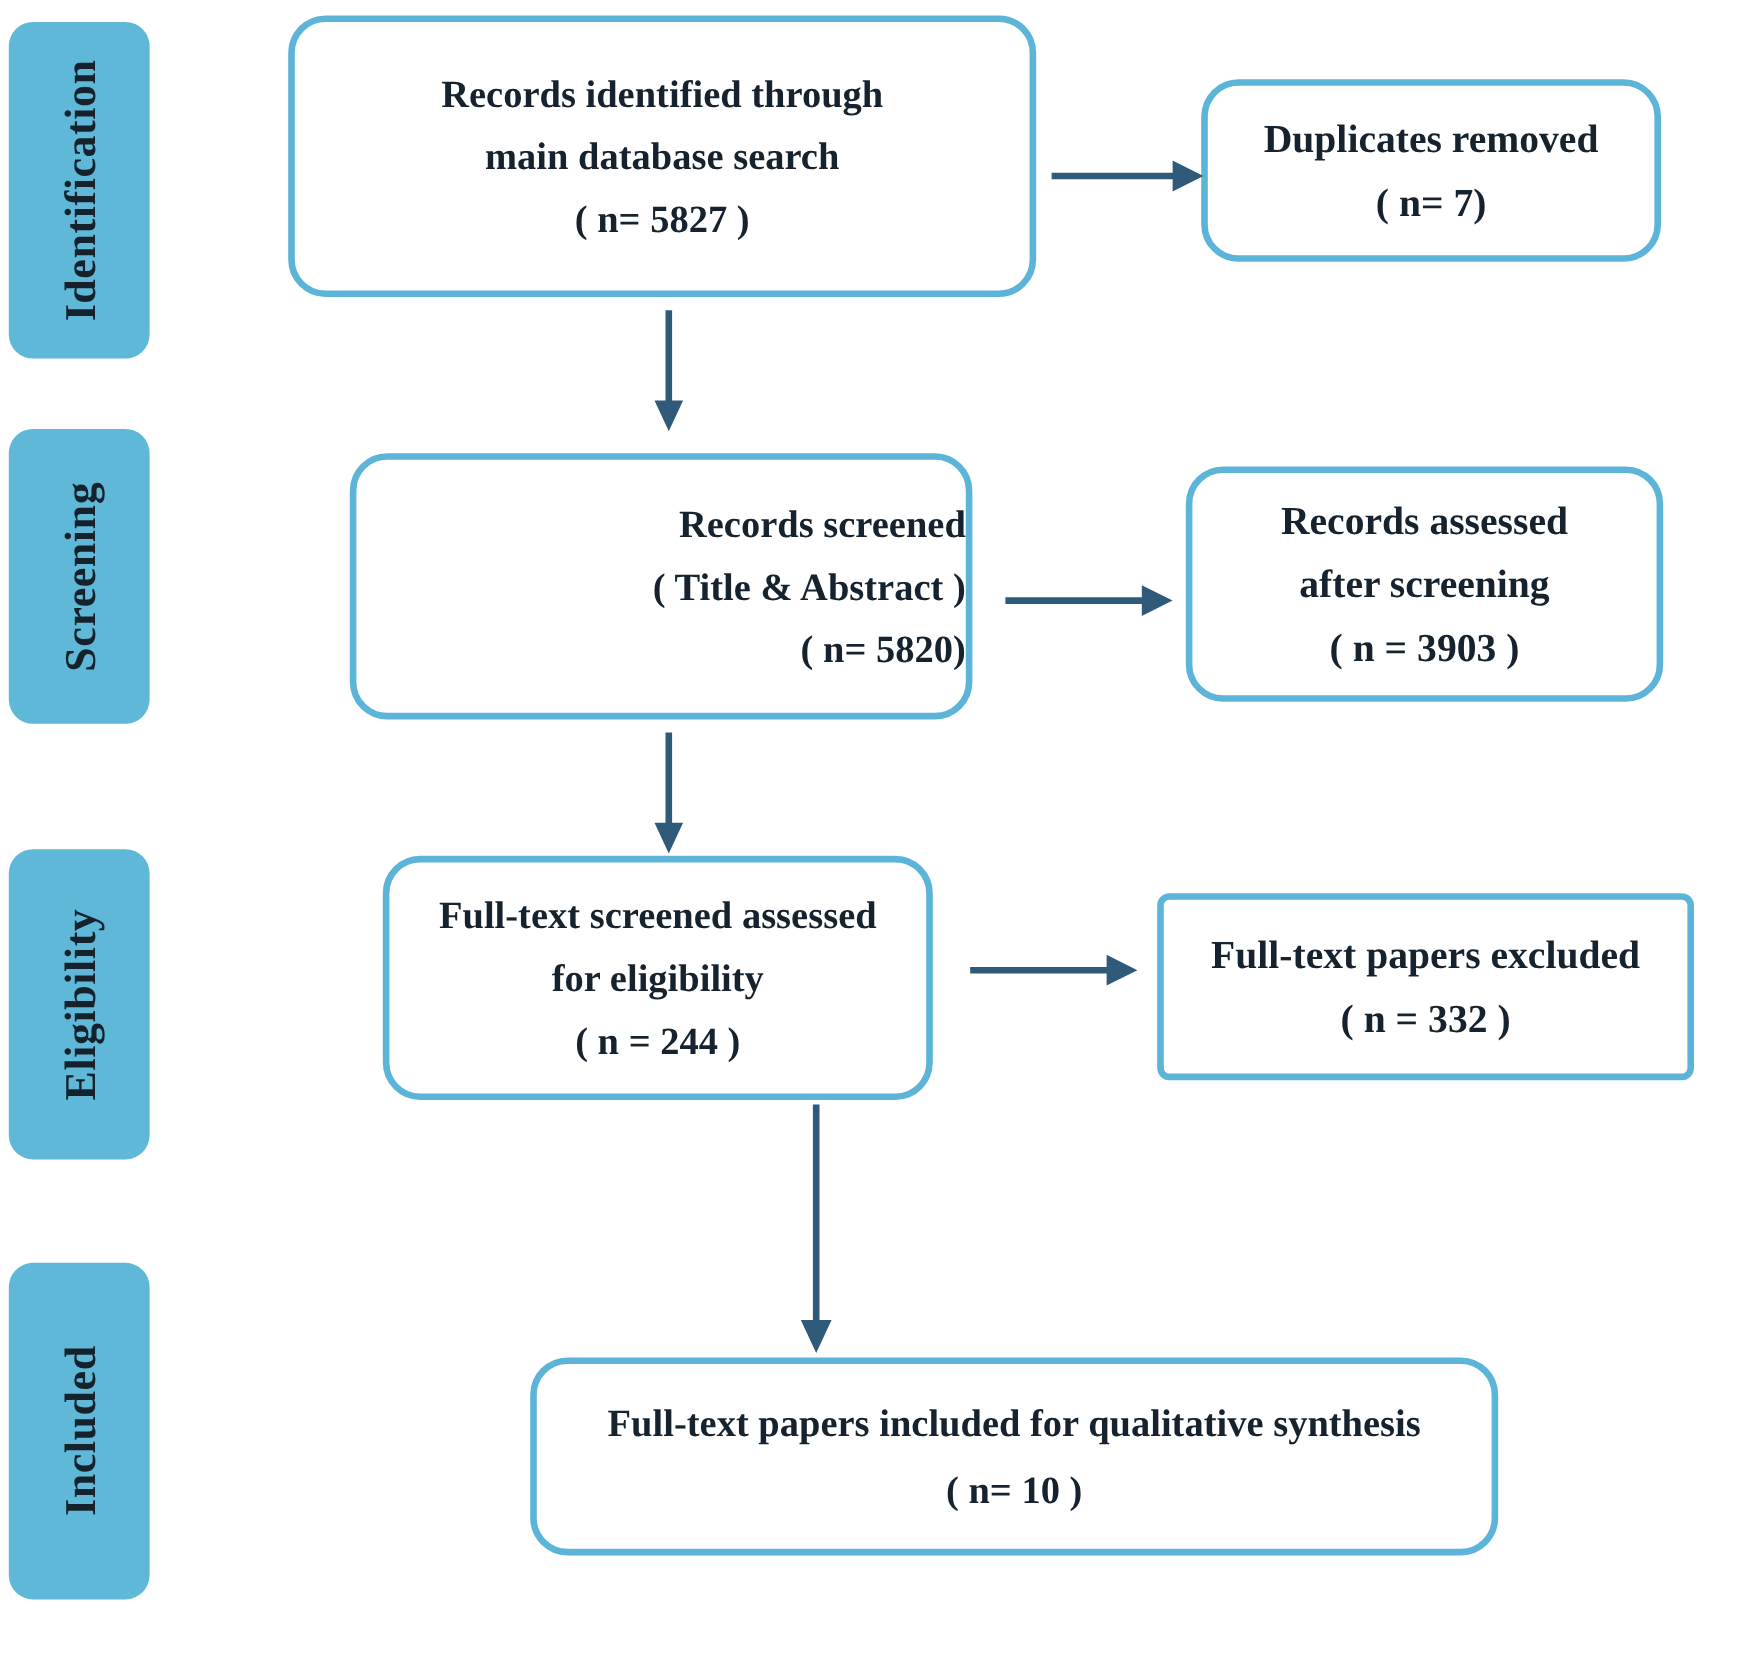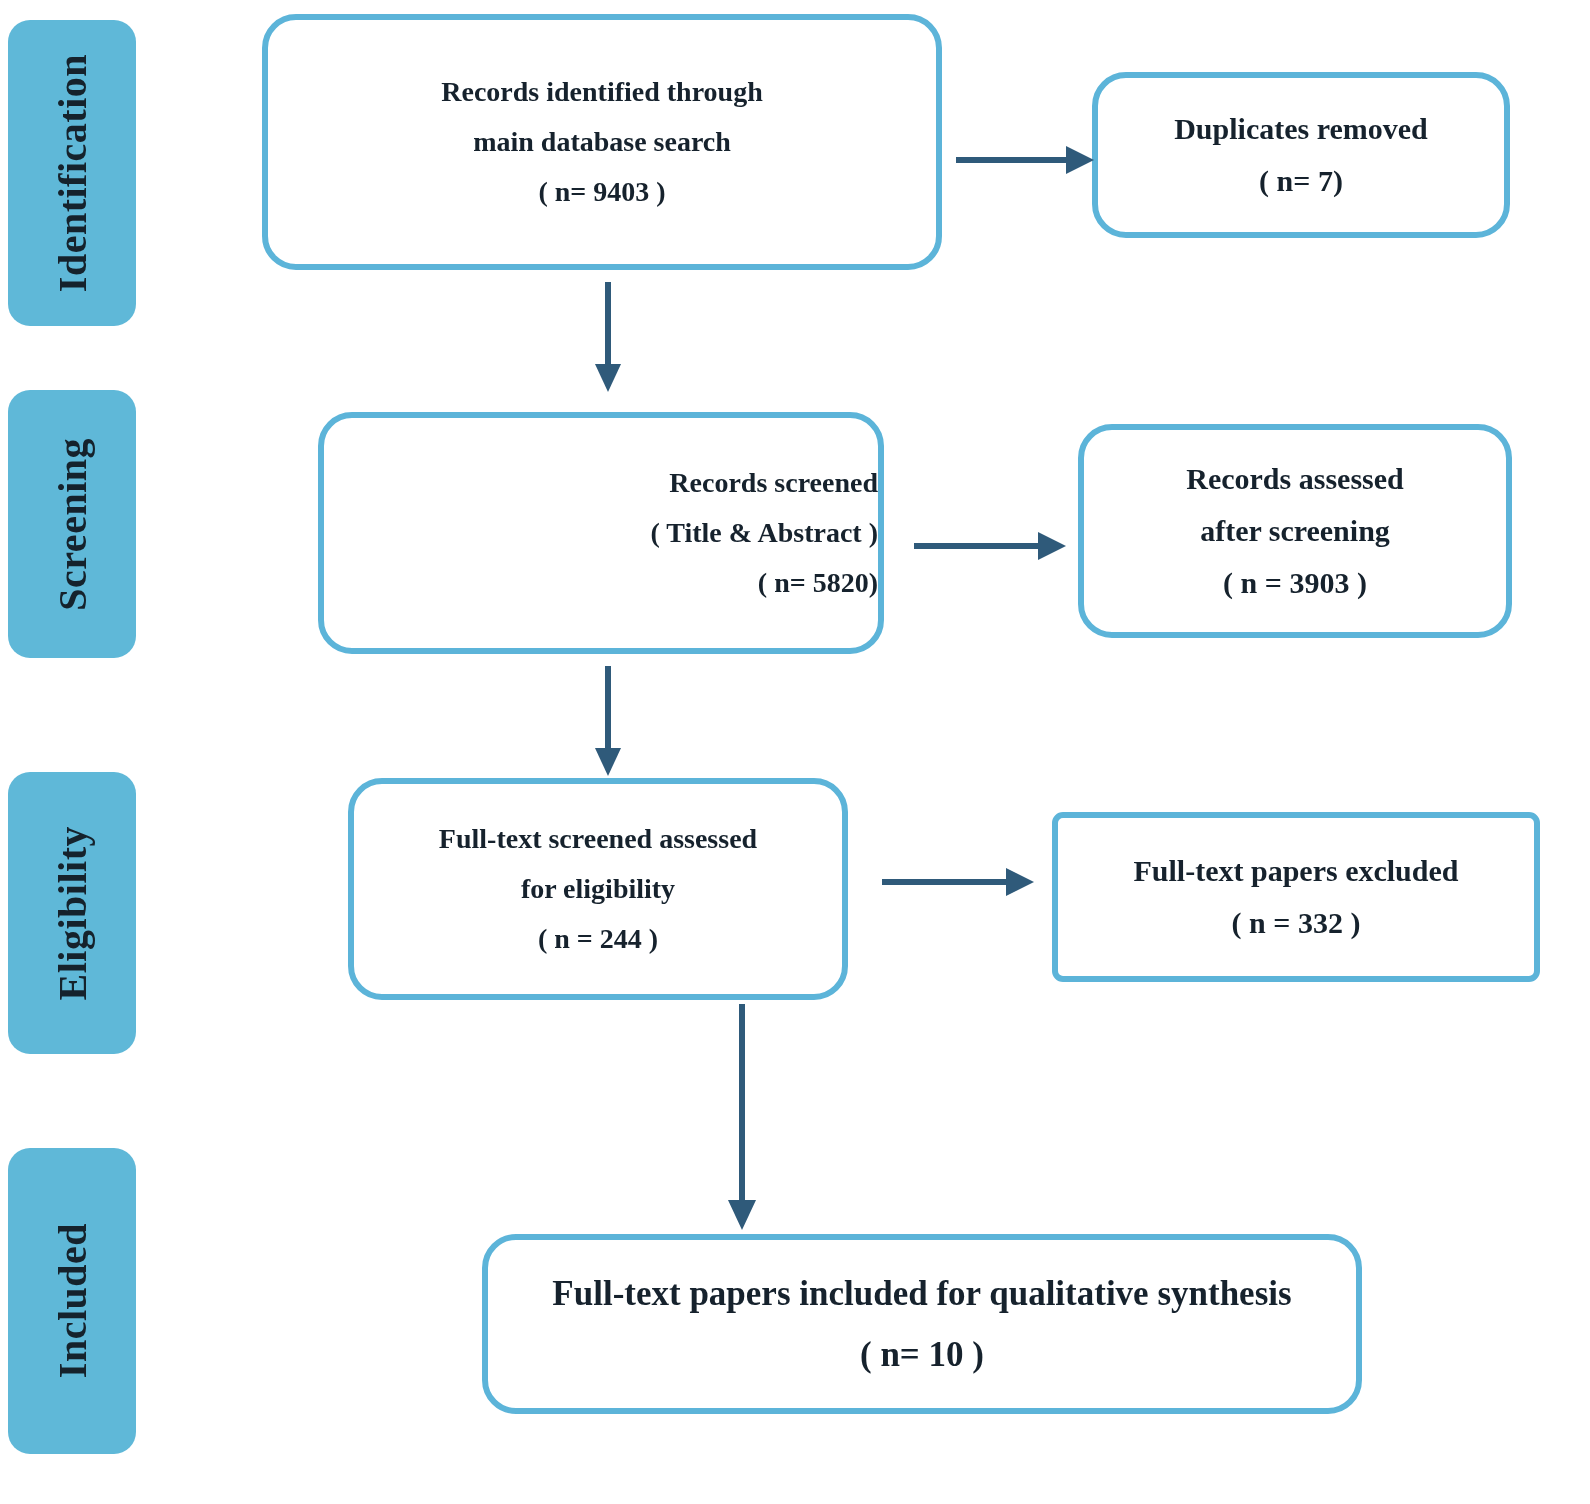--- a/index.html
+++ b/index.html
@@ -51,24 +51,24 @@
     color: #16222d;
     font-weight: bold;
     font-family: "Liberation Serif", "DejaVu Serif", serif;
   }
   .box .ln {
     display: block;
     width: 100%;
     line-height: 1.0;
   }
 
-  .box-main   { font-size: 28px; }
+  .box-main   { font-size: 35px; }
   .box-main .ln { margin: 11px 0; }
 
-  .box-side   { font-size: 30px; }
+  .box-side   { font-size: 36px; }
   .box-side .ln { margin: 11px 0; }
 
   .box-final  { font-size: 35px; }
   .box-final .ln { margin: 13px 0; }
 
   
   .arrow { position: absolute; }
   .arrow svg { display: block; }
 </style>
 </head>
@@ -88,21 +88,21 @@
     <span class="stage-text">Eligibility</span>
   </div>
 
   <div class="stage" style="left:8px; top:1148px; width:128px; height:306px;">
     <span class="stage-text">Included</span>
   </div>
 
   <div class="box box-main" style="left:262px; top:14px; width:680px; height:256px;">
     <span class="ln">Records identified through</span>
     <span class="ln">main database search</span>
-    <span class="ln">( n= 9403 )</span>
+    <span class="ln">( n= 5827 )</span>
   </div>
 
   <div class="box box-side" style="left:1092px; top:72px; width:418px; height:166px;">
     <span class="ln">Duplicates removed</span>
     <span class="ln">( n= 7)</span>
   </div>
 
   <div class="box box-main" style="left:318px; top:412px; width:566px; height:242px;text-align:right;">
     <span class="ln">Records screened</span>
     <span class="ln">( Title &amp; Abstract )</span>

